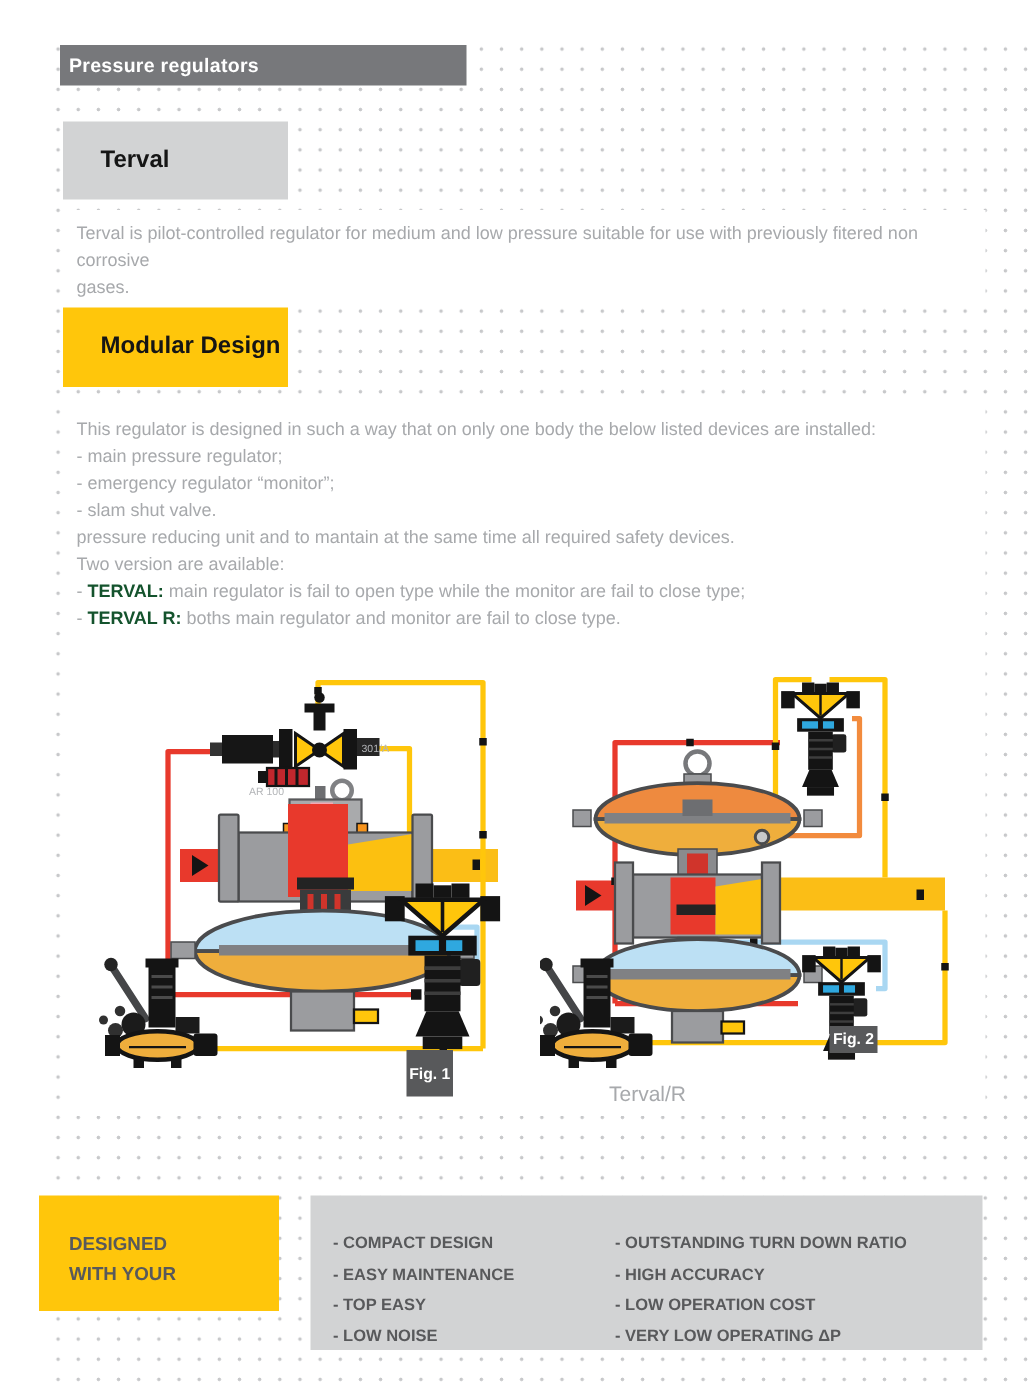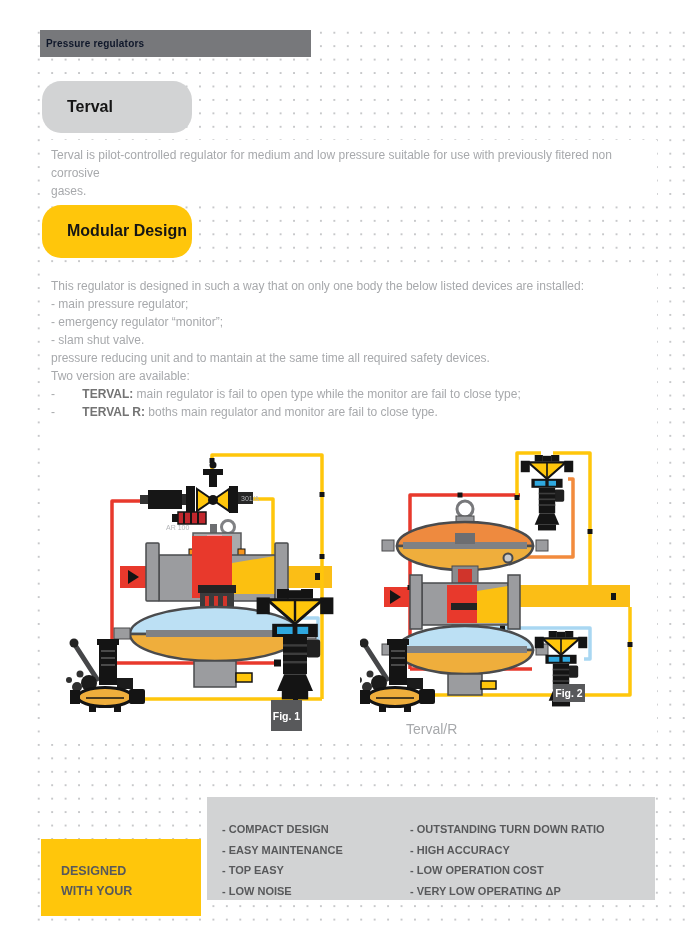--- a/index.html
+++ b/index.html
@@ -12,38 +12,38 @@
   
   .dots{
     left:29px;top:22px;width:660px;height:901px;z-index:0;
     background-image:radial-gradient(circle,#c7c8ca 1.15px,transparent 1.35px);
     background-size:13.45px 13.45px;background-position:3px 4px;
   }
   .cover{background:#ffffff;z-index:1;}
   .z2{z-index:2;}
   
   .header-bar{left:40px;top:30px;width:271px;height:27px;background:#77787B;}
-  .header-bar span{display:block;color:#0f172a;font-weight:bold;font-size:10px;line-height:27px;padding-left:6px;letter-spacing:.2px;border-radius:12px;}
-  
-  .titlebox{width:150px;box-sizing:border-box;padding:17px 0 0 25px;font-weight:bold;font-size:16px;color:#151515;border-radius:19px;}
+  .header-bar span{display:block;color:#ffffff;font-weight:bold;font-size:13px;line-height:27px;padding-left:6px;letter-spacing:.2px;border-radius:12px;}
+  
+  .titlebox{width:150px;box-sizing:border-box;padding:17px 0 0 25px;font-weight:bold;font-size:16px;color:#151515;}
   .titlebox.gray{left:42px;top:81px;height:52px;background:#D2D3D4;}
   .titlebox.yellow{left:42px;top:205px;height:53px;background:#FFC60B;}
   
   .bodytext{color:#A7A9AC;font-size:12px;line-height:18px;}
   .desc{left:51px;top:146px;width:600px;}
   .para{left:51px;top:277px;width:600px;}
-  .para b, .desc b{font-weight:bold;color:#737373;margin-left:24px;}
+  .para b, .desc b{font-weight:bold;color:#14532d;}
   
   .figbox{width:31px;height:31px;background:#58595B;display:flex;align-items:center;justify-content:center;z-index:2;}
   .figbox span{color:#ffffff;font-weight:bold;font-size:10.5px;}
   .fig1box{left:271px;top:700px;}
   .fig2box{left:553px;top:684px;width:32px;height:18px;}
   .caption{left:406px;top:721px;font-size:14px;color:#A7A9AC;}
   
-  .foot-yellow{left:41px;top:797px;width:160px;height:77px;background:#FFC60B;box-sizing:border-box;padding:22px 0 0 20px;margin-top:42px;}
+  .foot-yellow{left:26px;top:797px;width:160px;height:77px;background:#FFC60B;box-sizing:border-box;padding:22px 0 0 20px;}
   .foot-yellow div{font-weight:bold;font-size:12.5px;line-height:20px;color:#58595B;}
   .foot-gray{left:207px;top:797px;width:448px;height:103px;background:#D2D3D4;}
   .featcol{position:absolute;top:22px;}
   .featcol div{font-weight:bold;font-size:11px;line-height:20.5px;color:#58595B;white-space:nowrap;}
   .featcol.c1{left:15px;}
   .featcol.c2{left:203px;}
   svg text{font-family:"Liberation Sans",sans-serif;}
 </style>
 </head>
 <body>

